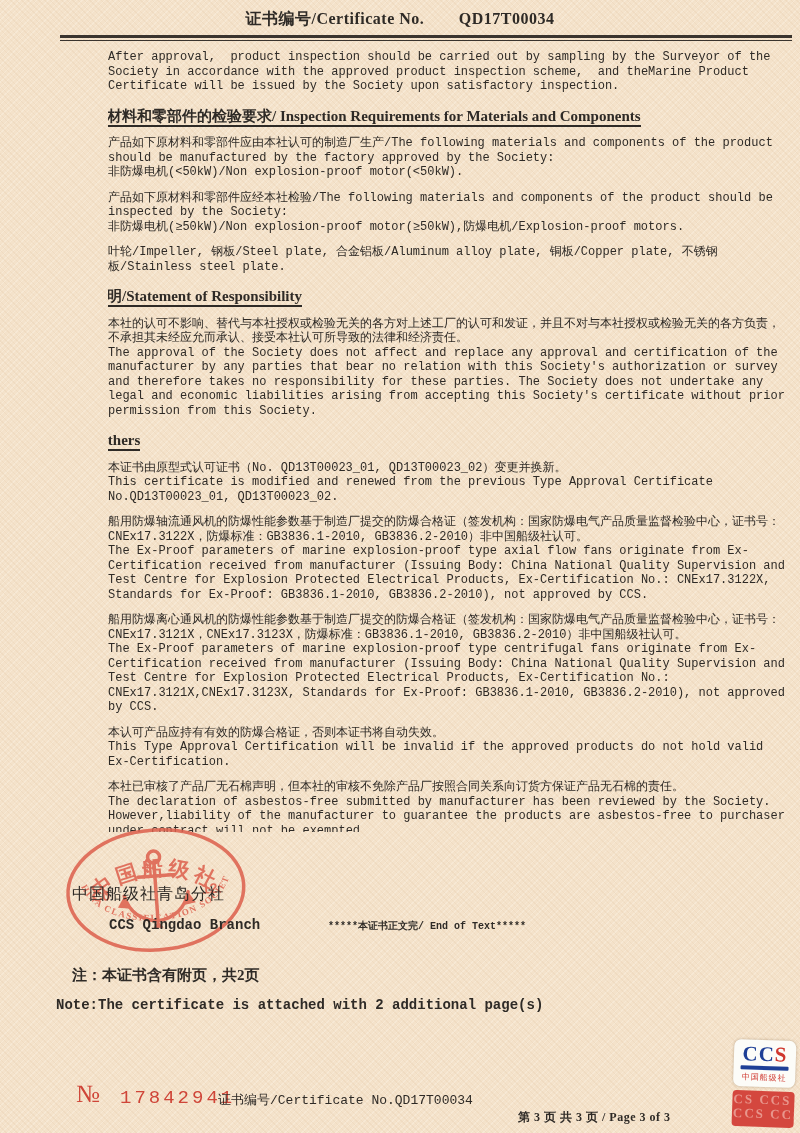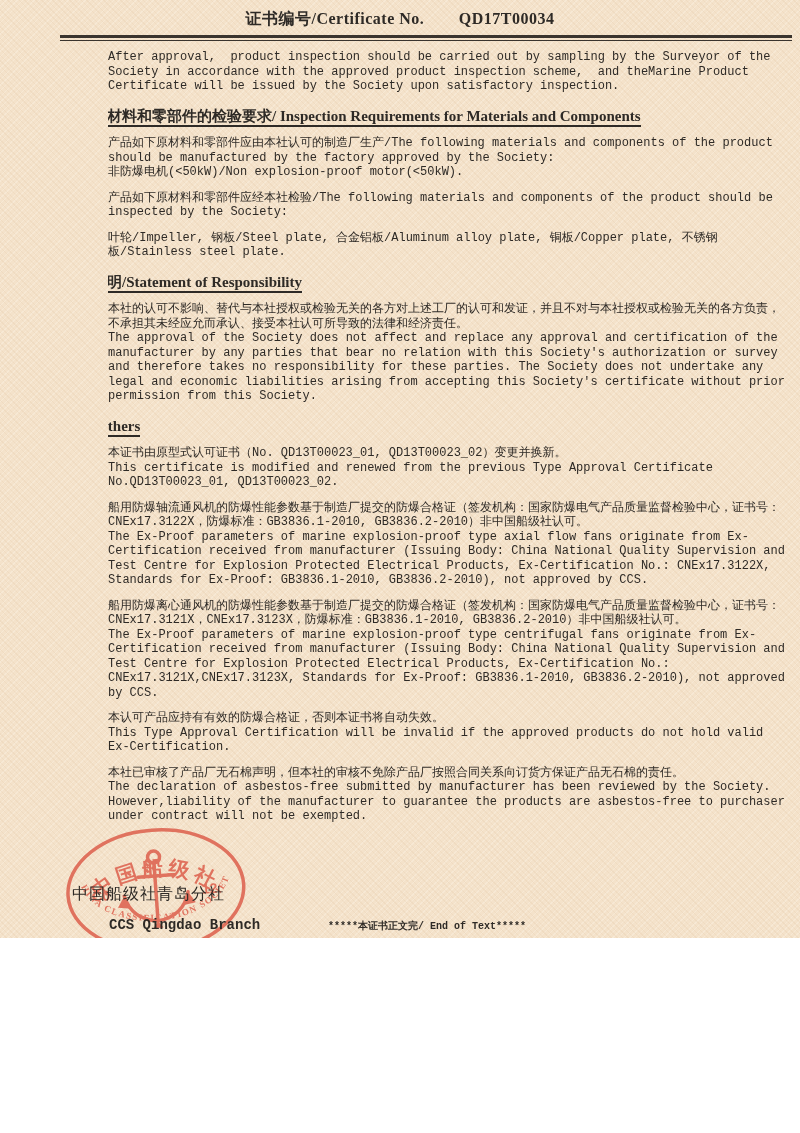--- a/index.html
+++ b/index.html
@@ -1,19 +1,19 @@
 <!DOCTYPE html>
 <html><head>
 <meta charset="utf-8">
 <style>
   html,body { margin:0; padding:0; }
   .page {
     position: relative;
     width: 800px;
-    height: 938px;
+    height: 1133px;
     margin: 0 auto;
     overflow: hidden;
     color: #2e2a26;
     background-color: #f4e2ca;
     background-image:
       repeating-linear-gradient(45deg,  rgba(213,178,138,.14) 0 1px, transparent 1px 4px),
       repeating-linear-gradient(-45deg, rgba(255,250,240,.28) 0 1px, transparent 1px 4px);
     font-family: "Liberation Mono", "DejaVu Sans Mono", monospace;
   }
   
@@ -130,20 +130,21 @@
       <div class="para">
         <div class="para-line">After approval,  product inspection should be carried out by sampling by the Surveyor of the Society in accordance with the approved product inspection scheme,  and theMarine Product Certificate will be issued by the Society upon satisfactory inspection.</div>
       </div>
       <div class="section-heading"><span>对于原材料和零部件的检验要求/ Inspection Requirements for Materials and Components</span></div>
       <div class="para">
         <div class="para-line">产品如下原材料和零部件应由本社认可的制造厂生产/The following materials and components of the product should be manufactured by the factory approved by the Society:</div>
         <div class="para-line">非防爆电机(&lt;50kW)/Non explosion-proof motor(&lt;50kW).</div>
       </div>
       <div class="para">
         <div class="para-line">产品如下原材料和零部件应经本社检验/The following materials and components of the product should be inspected by the Society:</div>
+        <div class="para-line">非防爆电机(≥50kW)/Non explosion-proof motor(≥50kW),防爆电机/Explosion-proof motors.</div>
       </div>
       <div class="para">
         <div class="para-line">叶轮/Impeller, 钢板/Steel plate, 合金铝板/Aluminum alloy plate, 铜板/Copper plate, 不锈钢板/Stainless steel plate.</div>
       </div>
       <div class="section-heading"><span>责任声明/Statement of Responsibility</span></div>
       <div class="para">
         <div class="para-line">本社的认可不影响、替代与本社授权或检验无关的各方对上述工厂的认可和发证，并且不对与本社授权或检验无关的各方负责，不承担其未经应允而承认、接受本社认可所导致的法律和经济责任。</div>
         <div class="para-line">The approval of the Society does not affect and replace any approval and certification of the manufacturer by any parties that bear no relation with this Society's authorization or survey and therefore takes no responsibility for these parties. The Society does not undertake any legal and economic liabilities arising from accepting this Society's certificate without prior permission from this Society.</div>
       </div>
       <div class="section-heading"><span>其他/Others</span></div>

